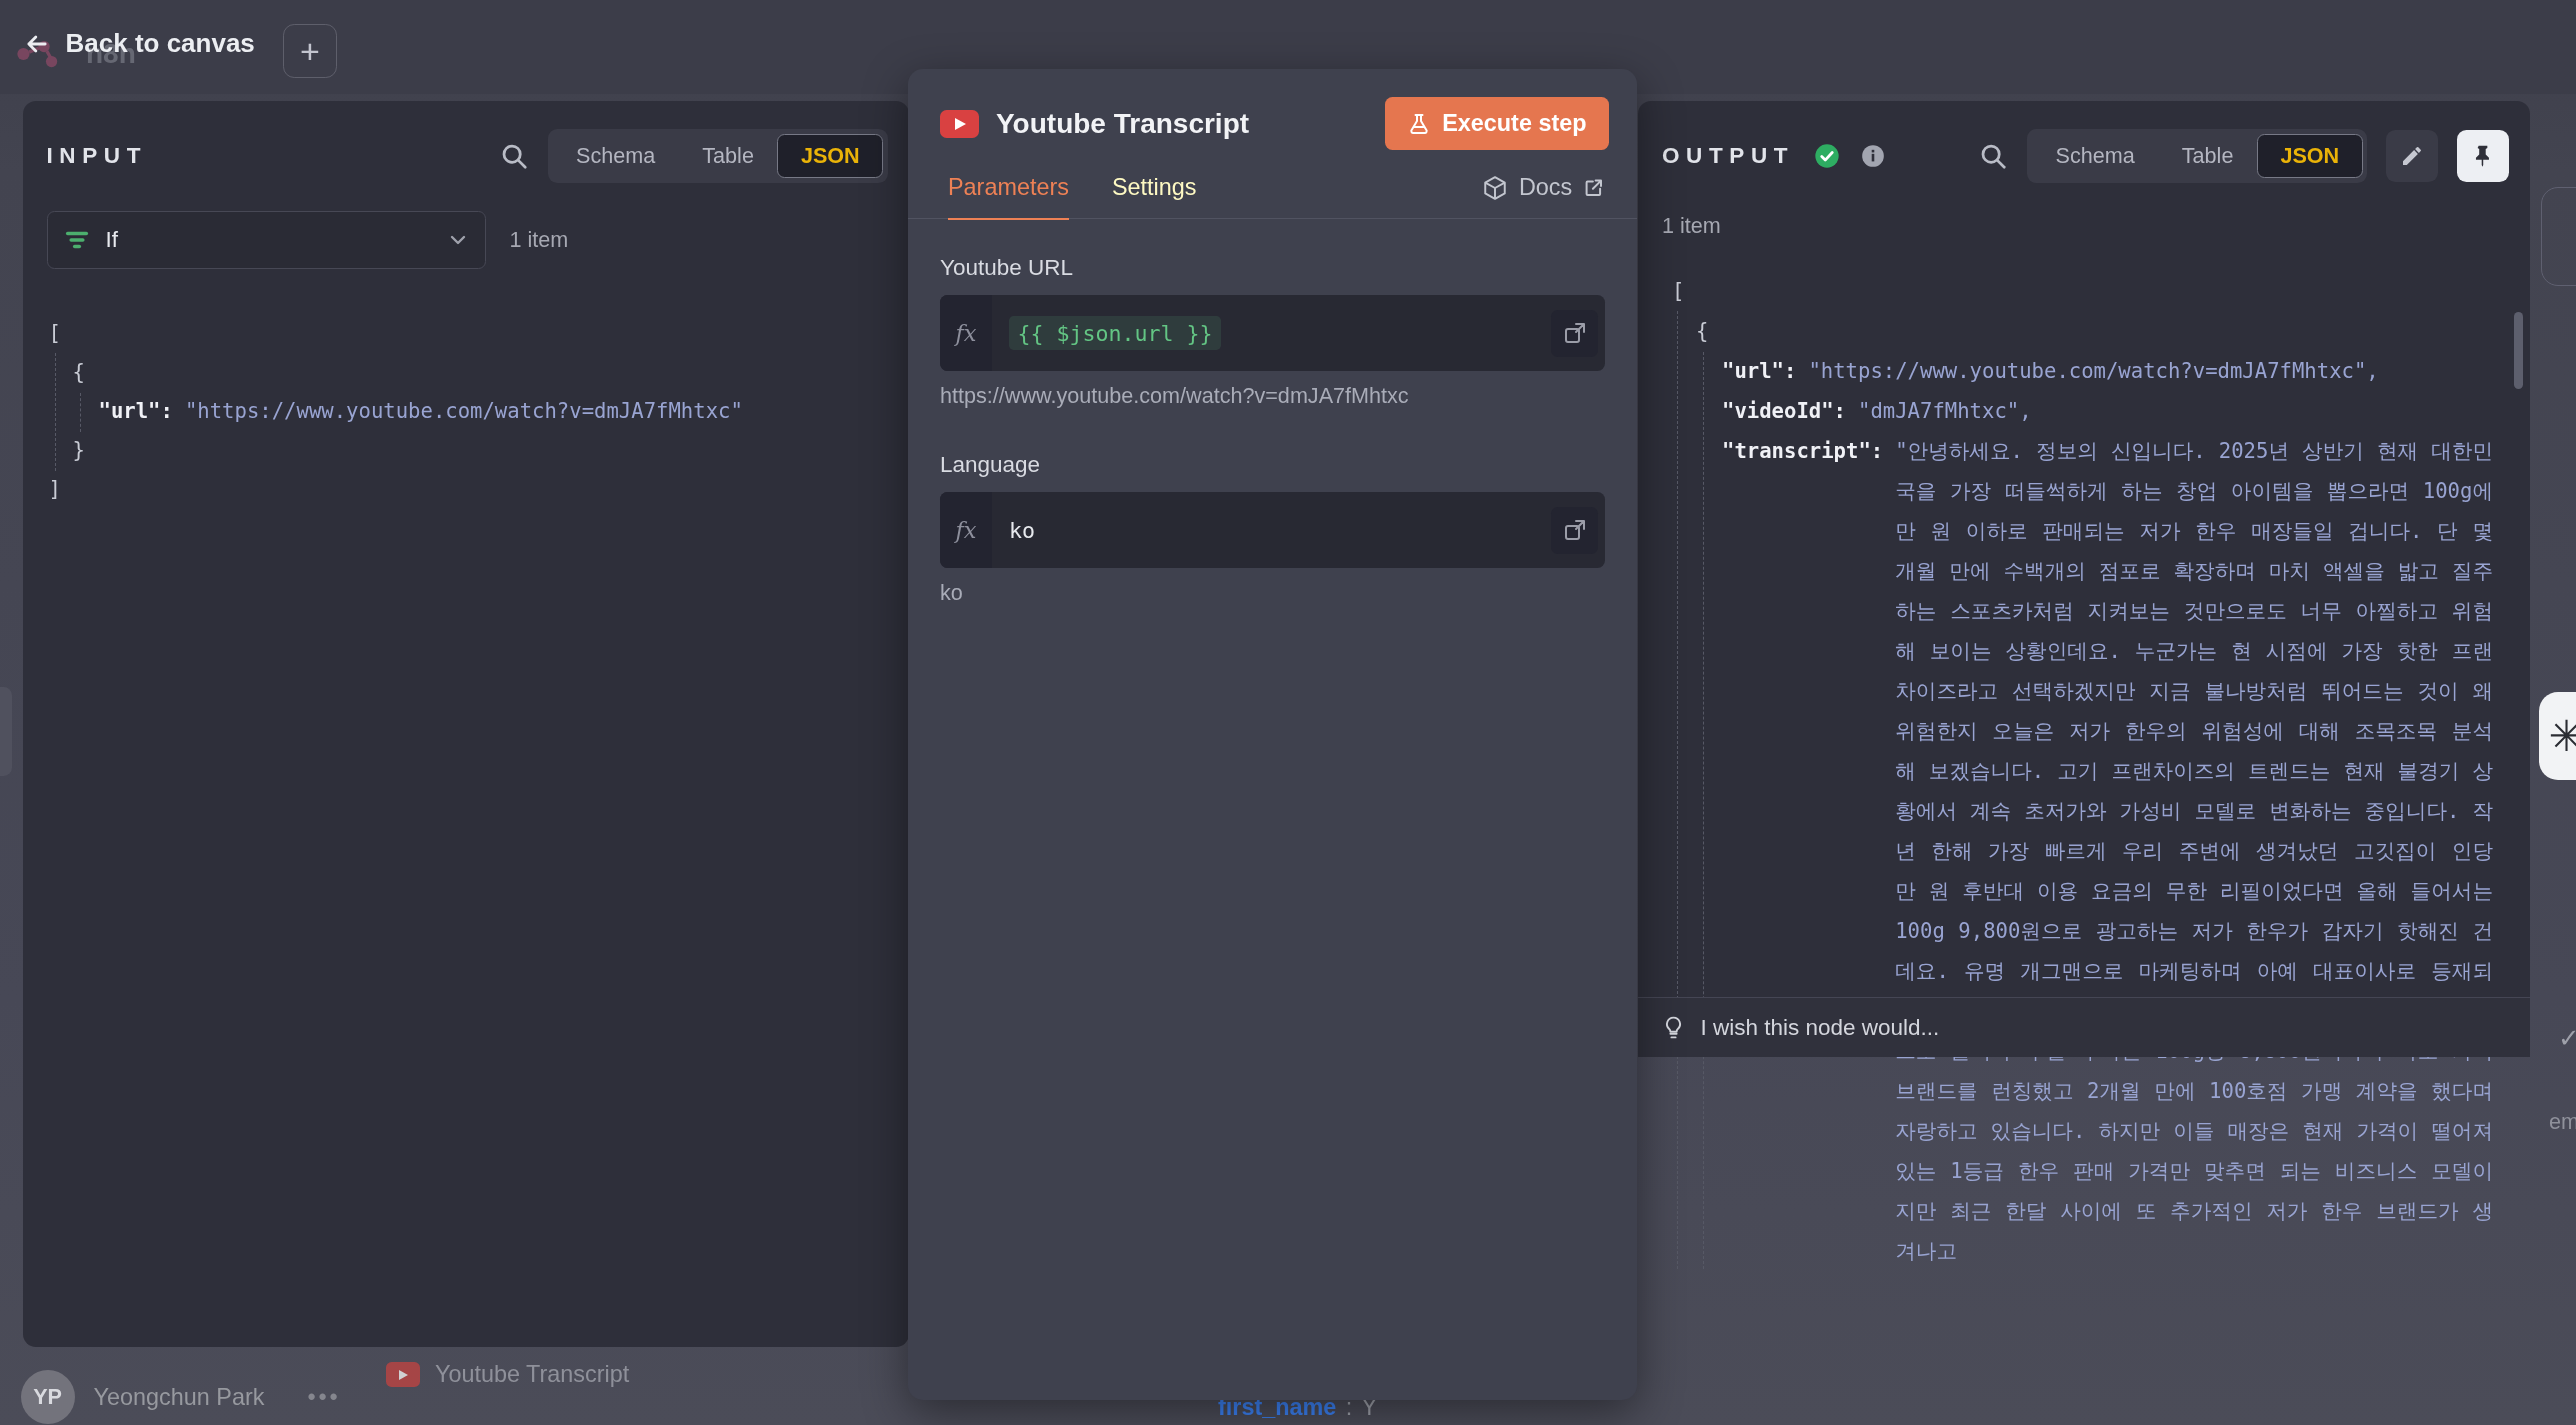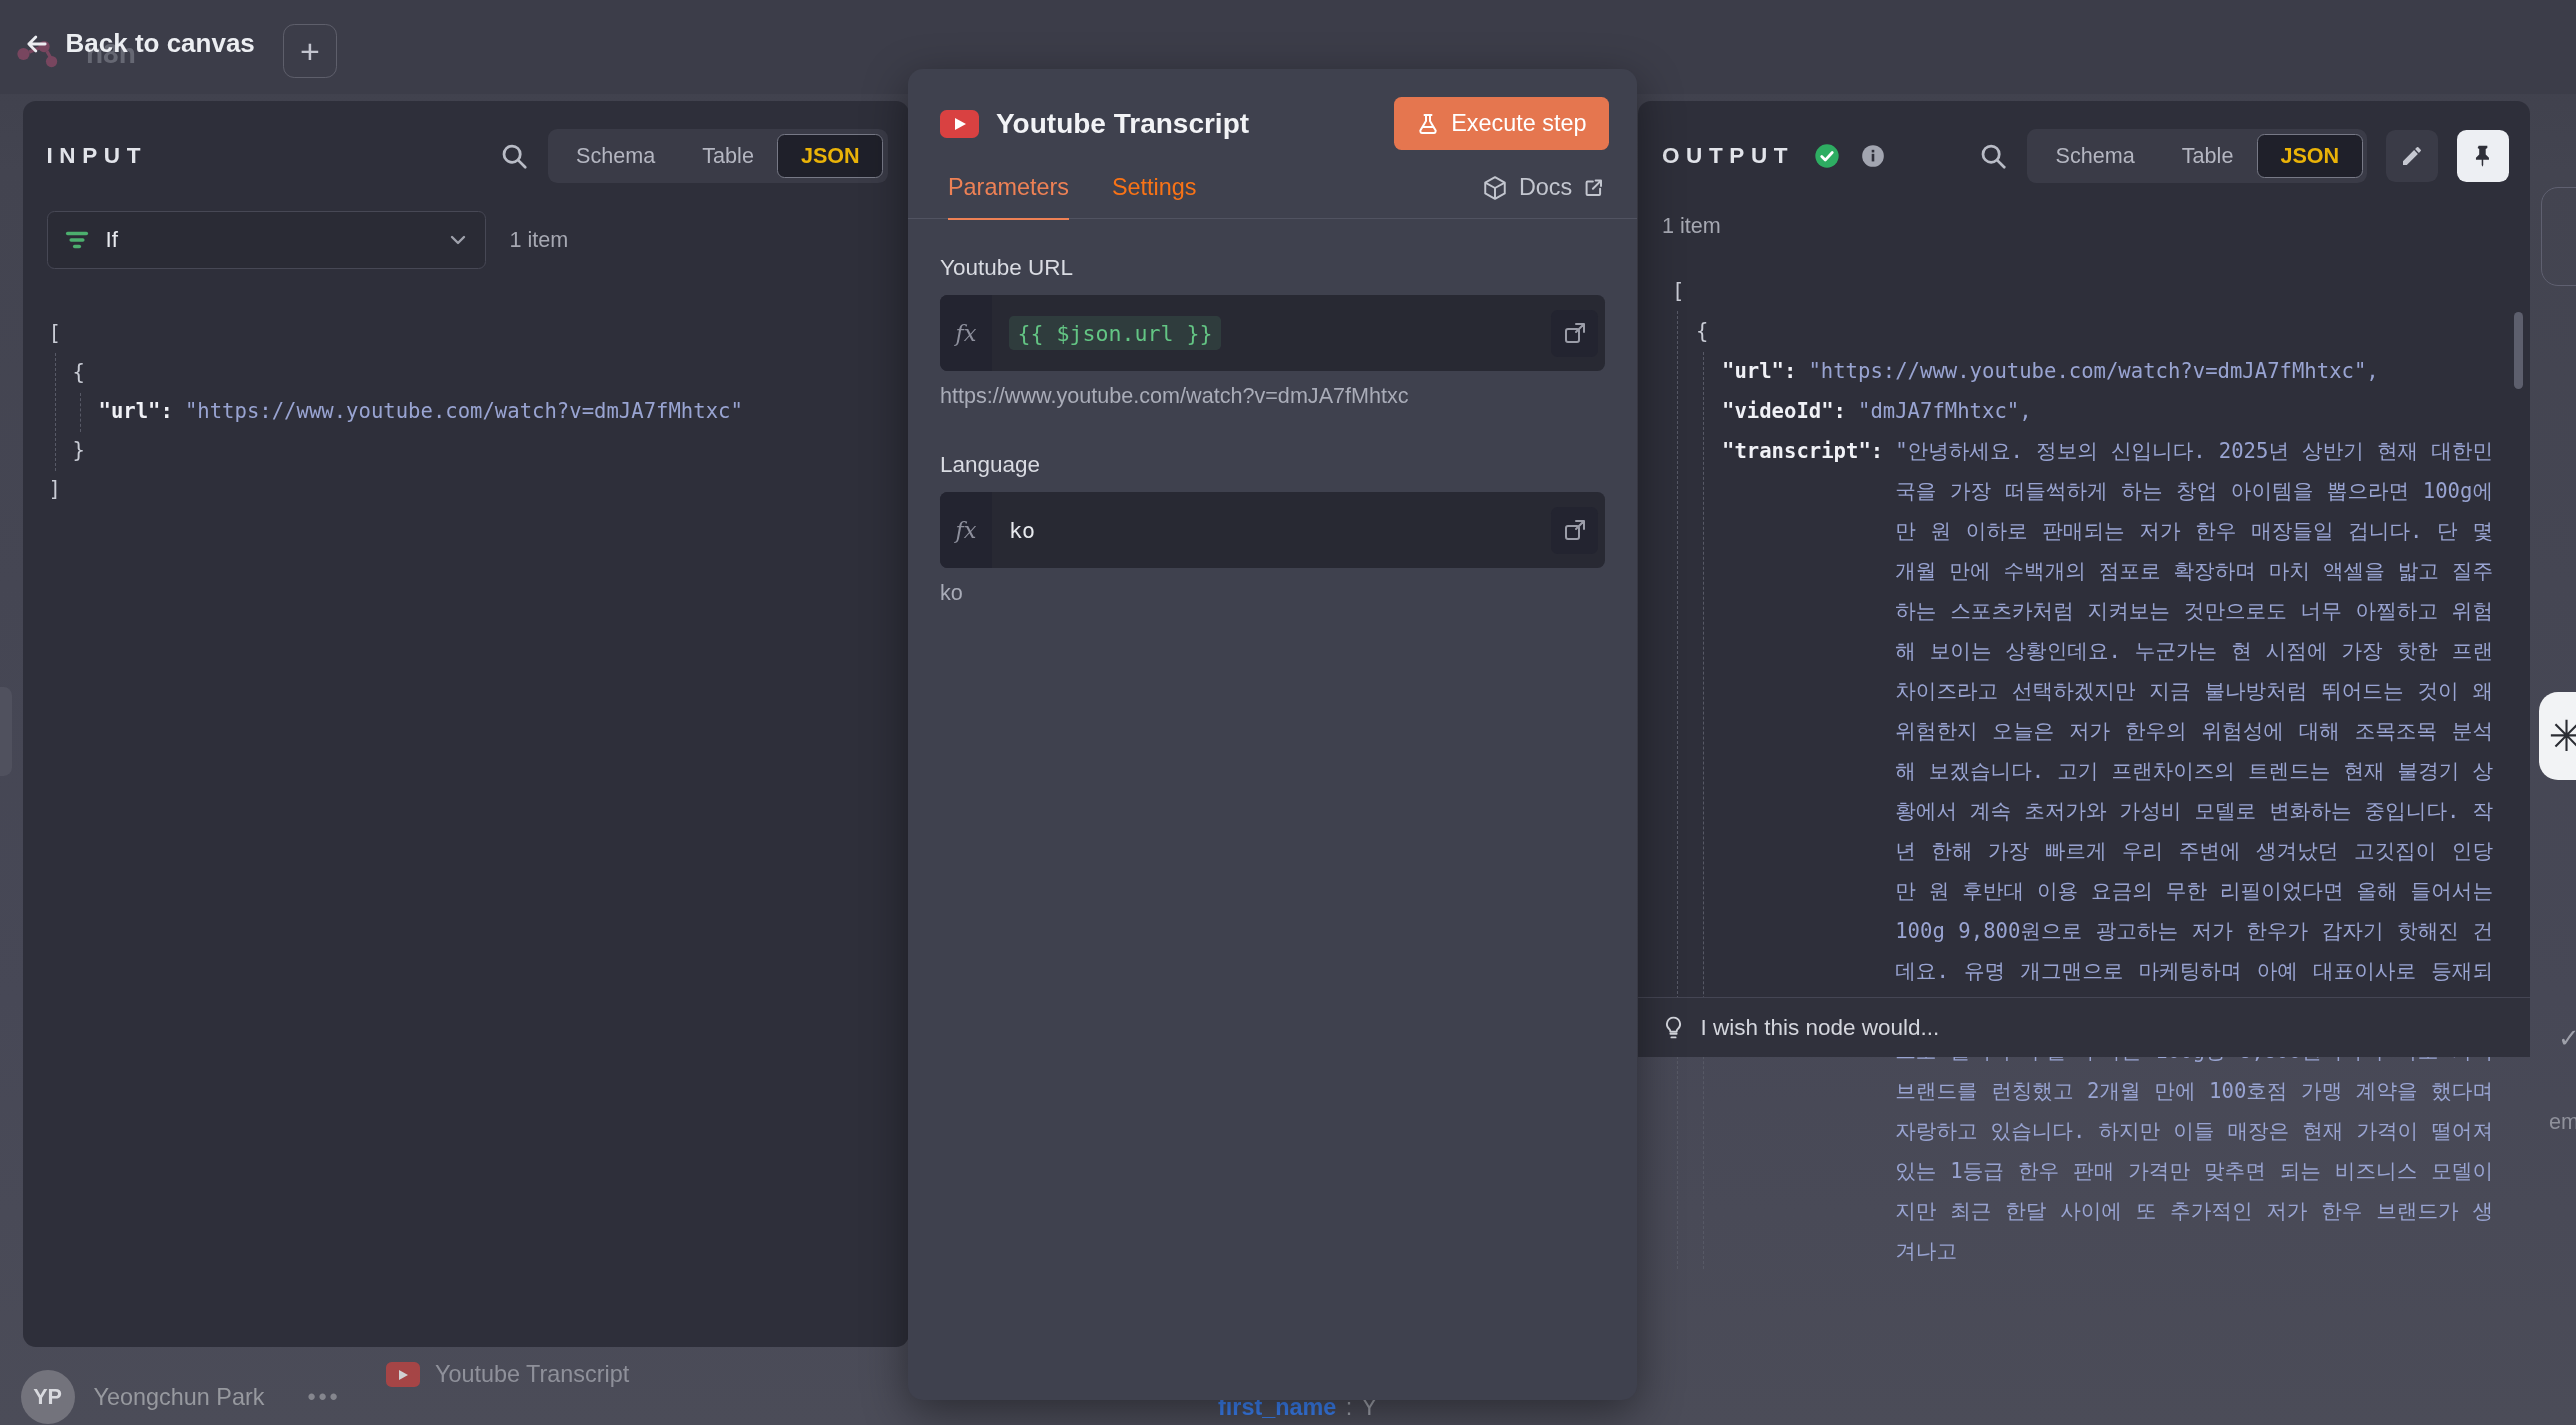--- a/index.html
+++ b/index.html
@@ -54,23 +54,23 @@
   .output-json .g0{left:39px;top:40px;bottom:1.9px;}
   .output-json .g1{left:65px;top:81px;bottom:1.9px;}
   .scroll-thumb{position:absolute;right:7.5px;top:211px;width:8.4px;height:77px;border-radius:4.7px;background:#5d5f6d;cursor:pointer;}
   .wish-bar{position:absolute;left:0;right:0;bottom:0;height:60px;background:#30313c;border-top:0.9px solid #454654;display:flex;align-items:center;gap:15px;padding:0 22.5px;font-size:22.5px;color:#d4d6dd;cursor:pointer;}
   
   .modal{position:absolute;left:908px;top:69px;width:729px;height:1331px;background:#3f414e;border-radius:15px;box-shadow:0 13px 45px rgba(0,0,0,.42);z-index:6;}
   .modal-header{display:flex;align-items:center;gap:17px;padding:28px 28px 24px 32px;}
   .yt-icon{width:39px;height:28px;background:#d94141;border-radius:6.6px;display:flex;align-items:center;justify-content:center;flex:none;}
   .yt-play{width:0;height:0;border-left:11.2px solid #fff;border-top:6.6px solid transparent;border-bottom:6.6px solid transparent;margin-left:1.9px;}
   .modal-title{font-size:28px;font-weight:600;color:#f2f3f6;white-space:nowrap;}
-  .execute-btn{margin-left:auto;background:#e5764f;color:#fff;font-size:23.4px;font-weight:400;padding:13px 22.5px;border-radius:7.5px;display:flex;align-items:center;gap:11.2px;border:none;cursor:pointer;}
+  .execute-btn{margin-left:auto;background:#e5764f;color:#fff;font-size:23.4px;font-weight:700;padding:13px 22.5px;border-radius:7.5px;display:flex;align-items:center;gap:11.2px;border:none;cursor:pointer;}
   .modal-tabs{display:flex;align-items:flex-end;gap:43px;padding:0 32px;border-bottom:0.9px solid #515361;}
-  .tab{font-size:23.4px;padding-bottom:17px;color:#f97316;border-bottom:2.8px solid transparent;margin-bottom:-1.9px;cursor:pointer;}
+  .tab{font-size:23.4px;padding-bottom:17px;color:#fef9c3;border-bottom:2.8px solid transparent;margin-bottom:-1.9px;cursor:pointer;}
   .tab.active{color:#ee8155;border-bottom-color:#ee8155;font-weight:500;margin-left:8px;}
   .docs-link{margin-left:auto;display:flex;align-items:center;gap:11.2px;color:#c3c6cf;font-size:23.4px;padding-bottom:17px;cursor:pointer;}
   .modal-body{padding:36px 32px;}
   .field{margin-bottom:43px;}
   .field-label{font-size:22.5px;color:#d9dbe2;margin-bottom:14px;}
   .param-input{height:76px;background:#282933;border-radius:7.5px;display:flex;align-items:center;overflow:hidden;cursor:text;}
   .fx{width:52px;align-self:stretch;background:#232430;display:flex;align-items:center;justify-content:center;font-family:"DejaVu Serif",serif;font-style:italic;font-size:22.5px;color:#8d8f9c;flex:none;}
   .param-value{flex:1;padding:0 17px;font-family:"DejaVu Sans Mono",monospace;font-size:21.6px;color:#e7e9ee;display:flex;align-items:center;}
   .expr{color:#63c584;background:rgba(99,197,132,.13);padding:4.7px 8.4px;border-radius:4.7px;}
   .open-editor{width:47px;height:47px;margin-right:6.6px;background:#232430;border-radius:6.6px;display:flex;align-items:center;justify-content:center;flex:none;cursor:pointer;}

